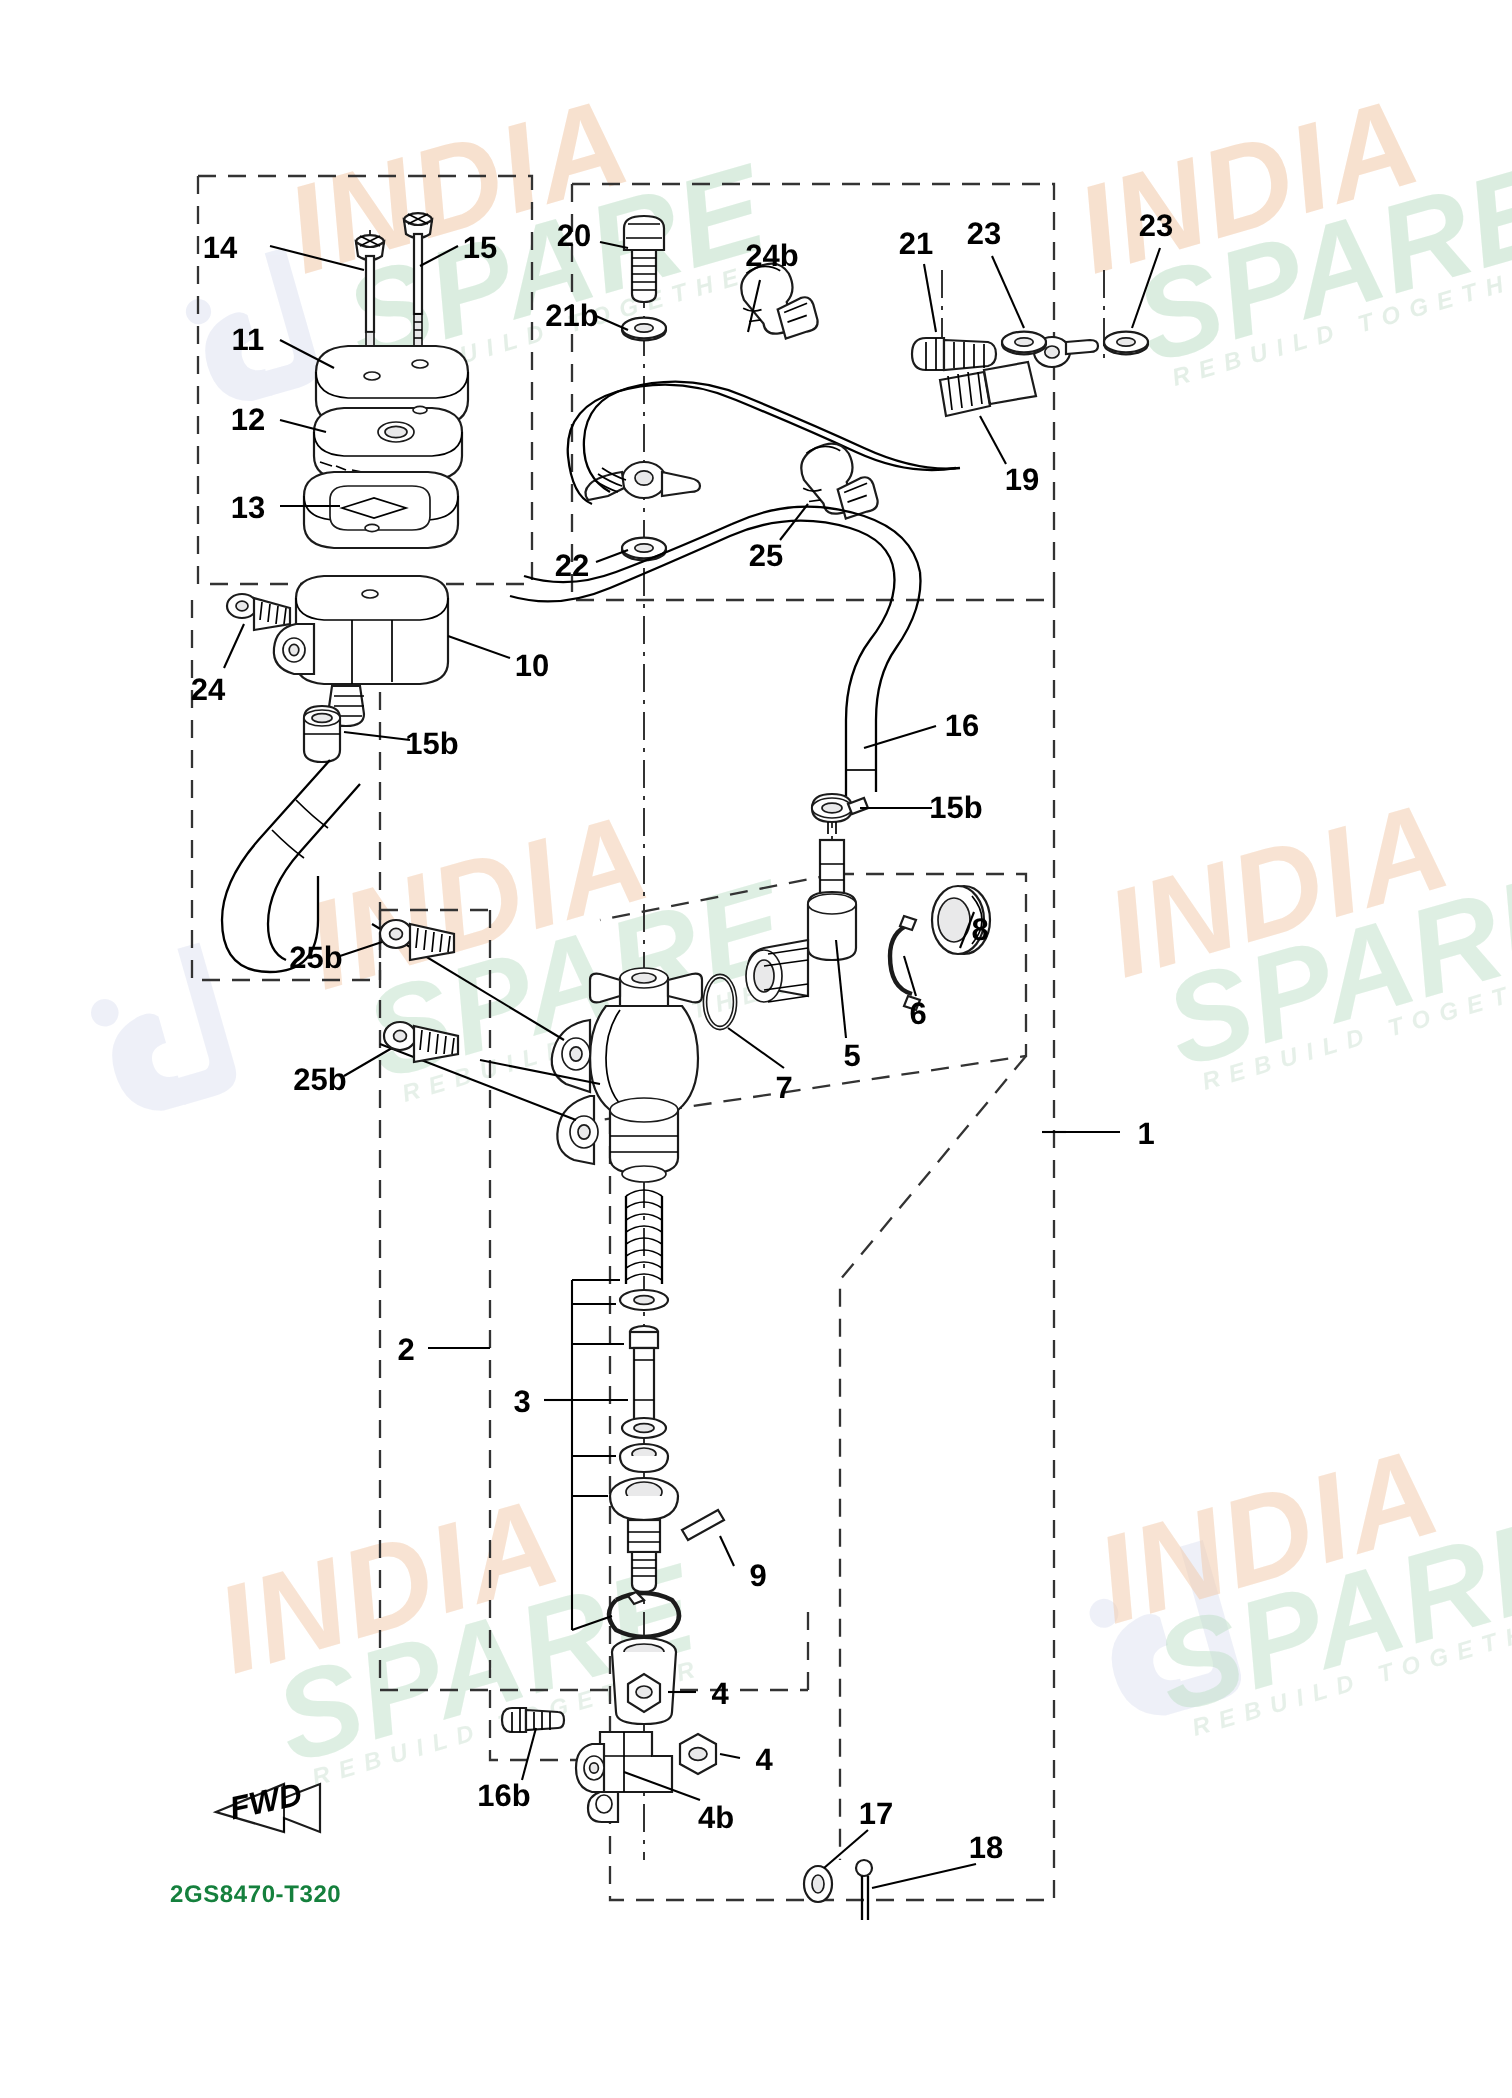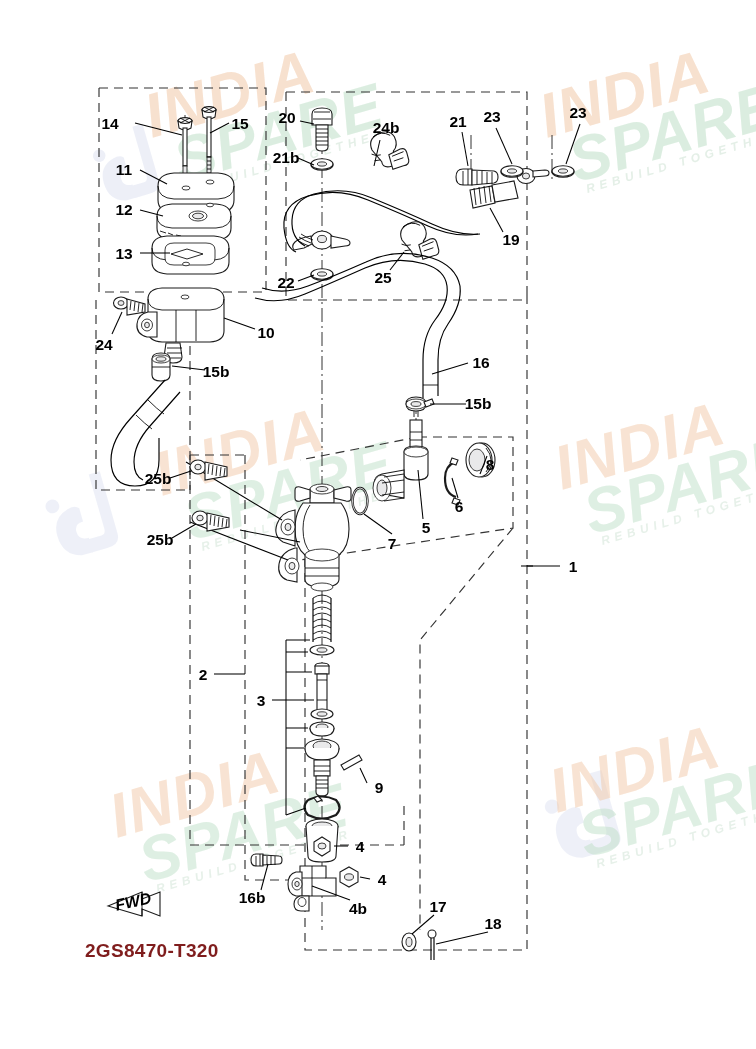--- a/index.html
+++ b/index.html
@@ -546,16 +546,16 @@
       <text class="lbl" x="438" y="912" text-anchor="middle">17</text>
       <text class="lbl" x="493" y="929" text-anchor="middle">18</text>
     </g>
   </svg>
 
   <div style="position:absolute;left:115px;top:893px;transform:rotate(-12deg);
               font-family:'Liberation Sans',sans-serif;font-weight:bold;font-size:16px;
               font-style:italic;color:#000;">FWD</div>
 
   <div style="position:absolute;left:85px;top:940px;
-              font-family:'Liberation Sans',sans-serif;font-weight:bold;font-size:19px;
-              letter-spacing:.3px;color:#7f1d1d;">2GS8470-T320</div>
+              font-family:'Liberation Sans',sans-serif;font-weight:bold;font-size:12px;
+              letter-spacing:.3px;color:#15803d;">2GS8470-T320</div>
 
 </div>
 
 </body></html>

